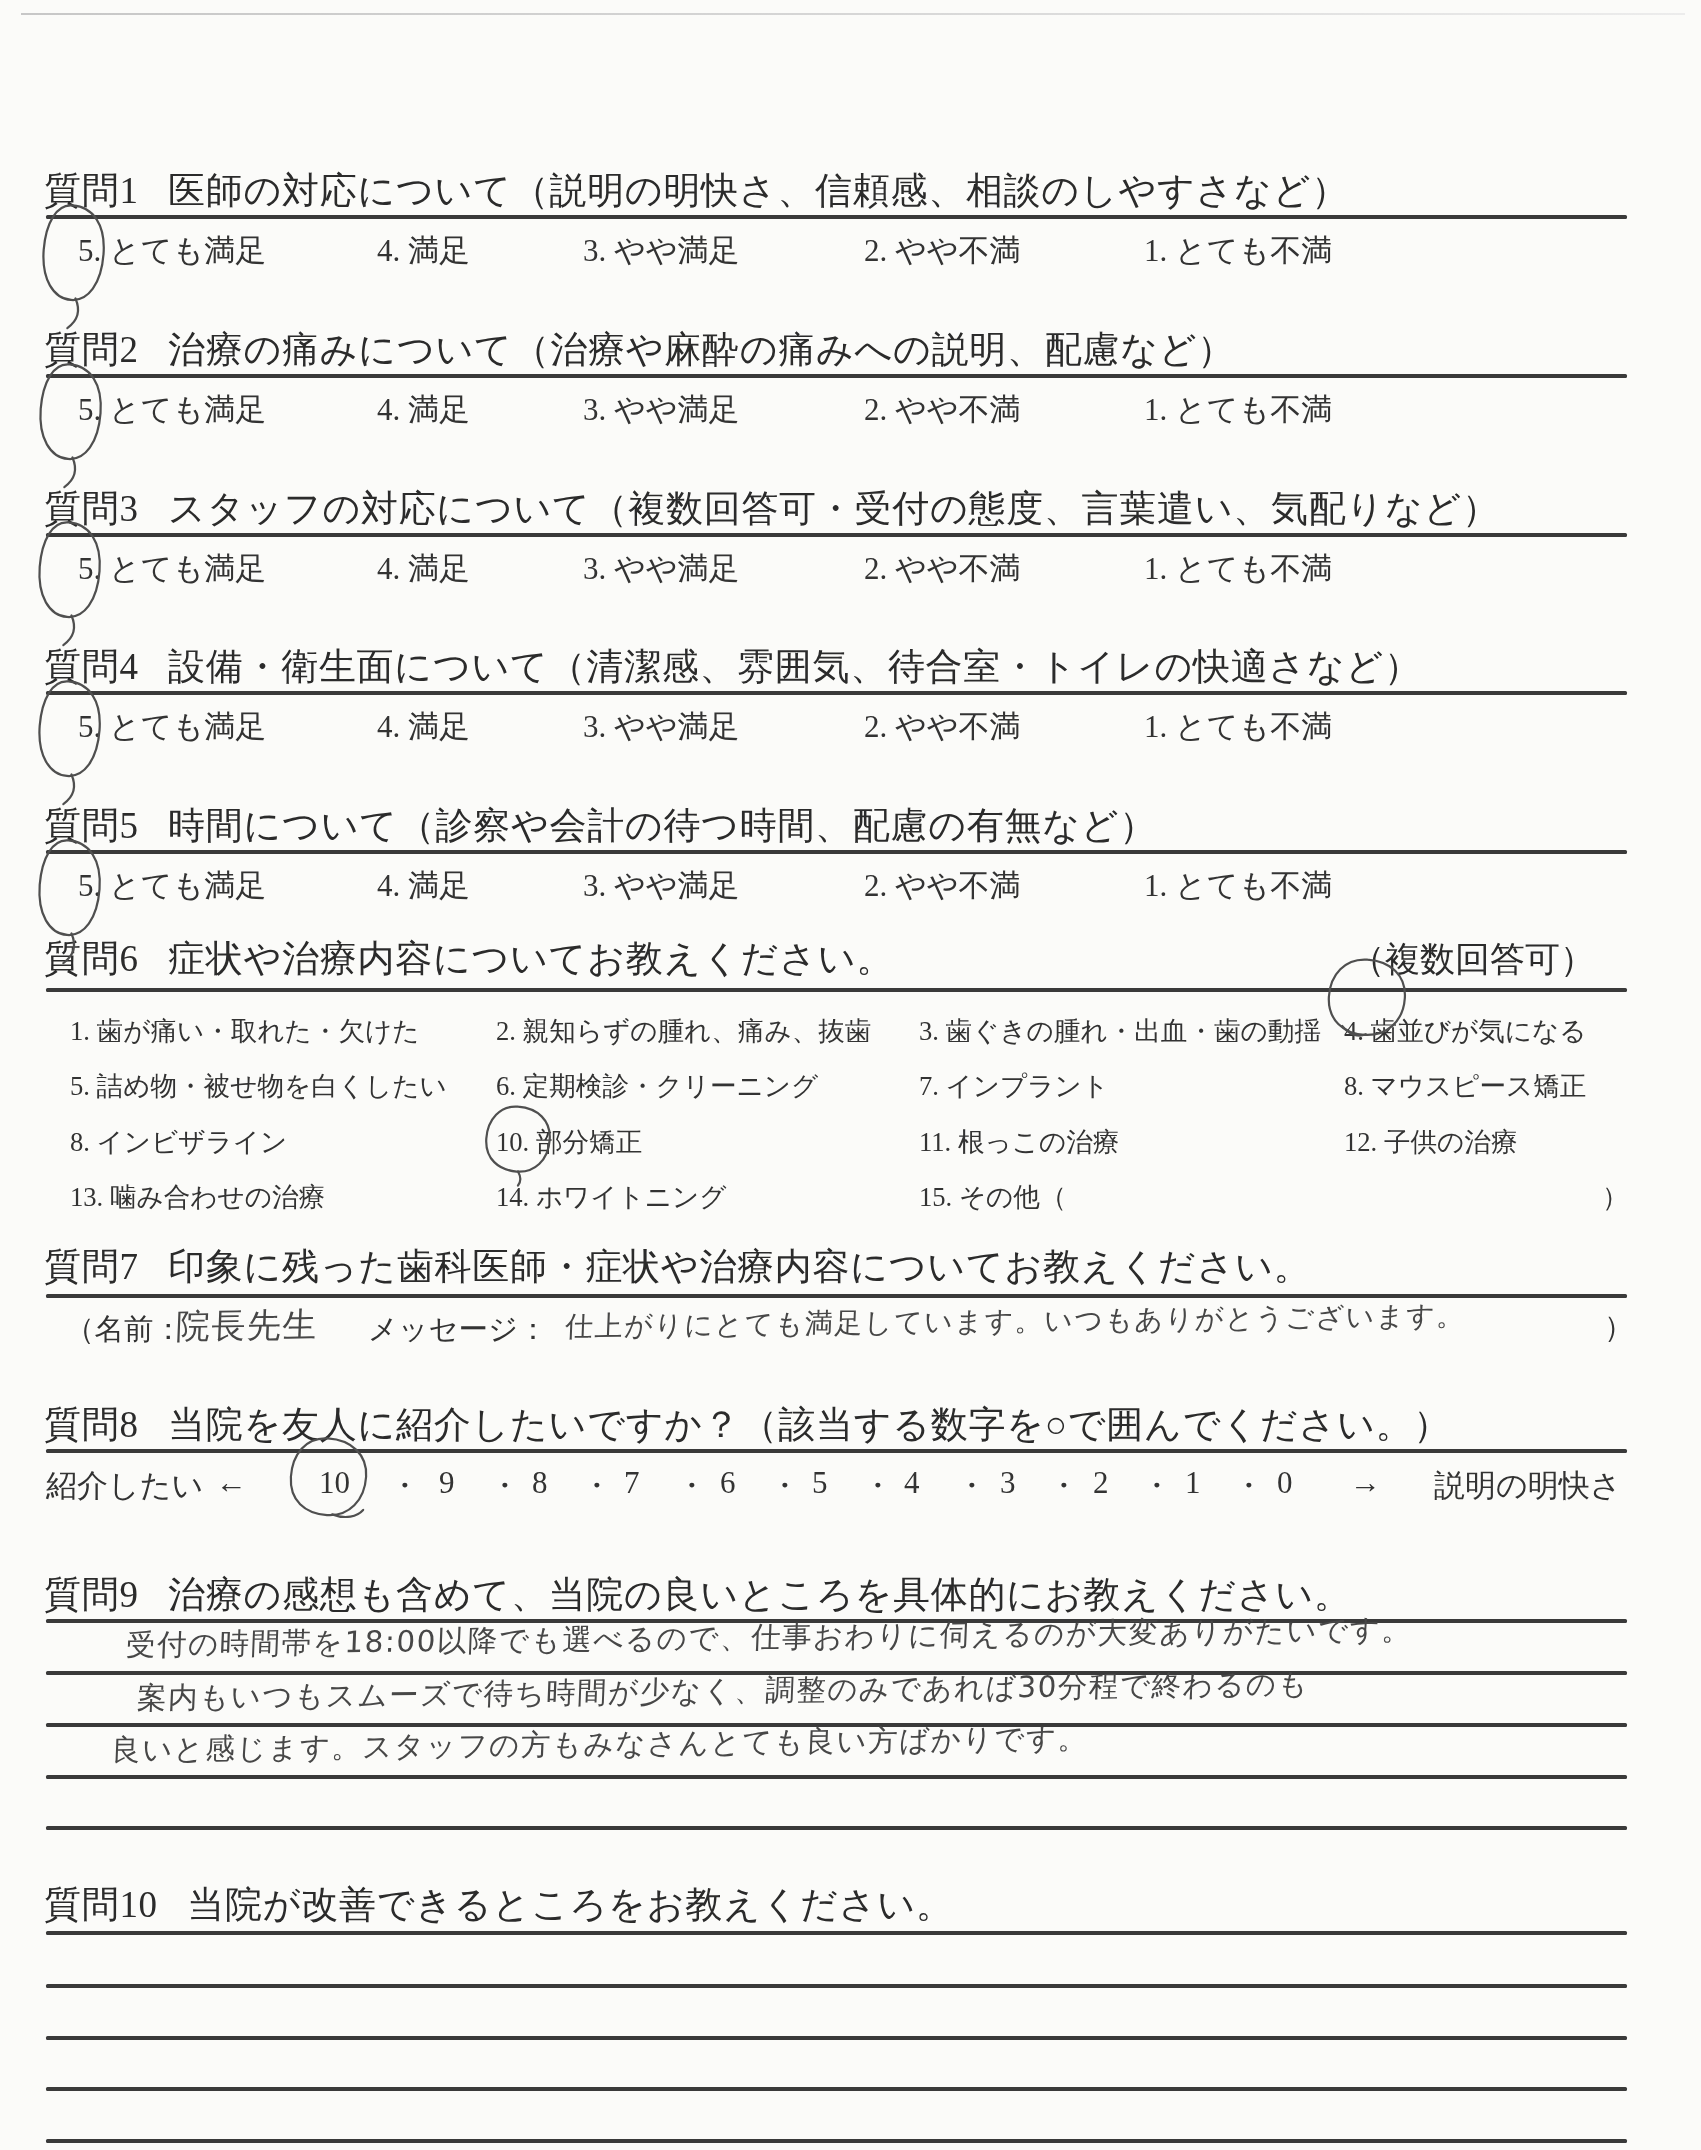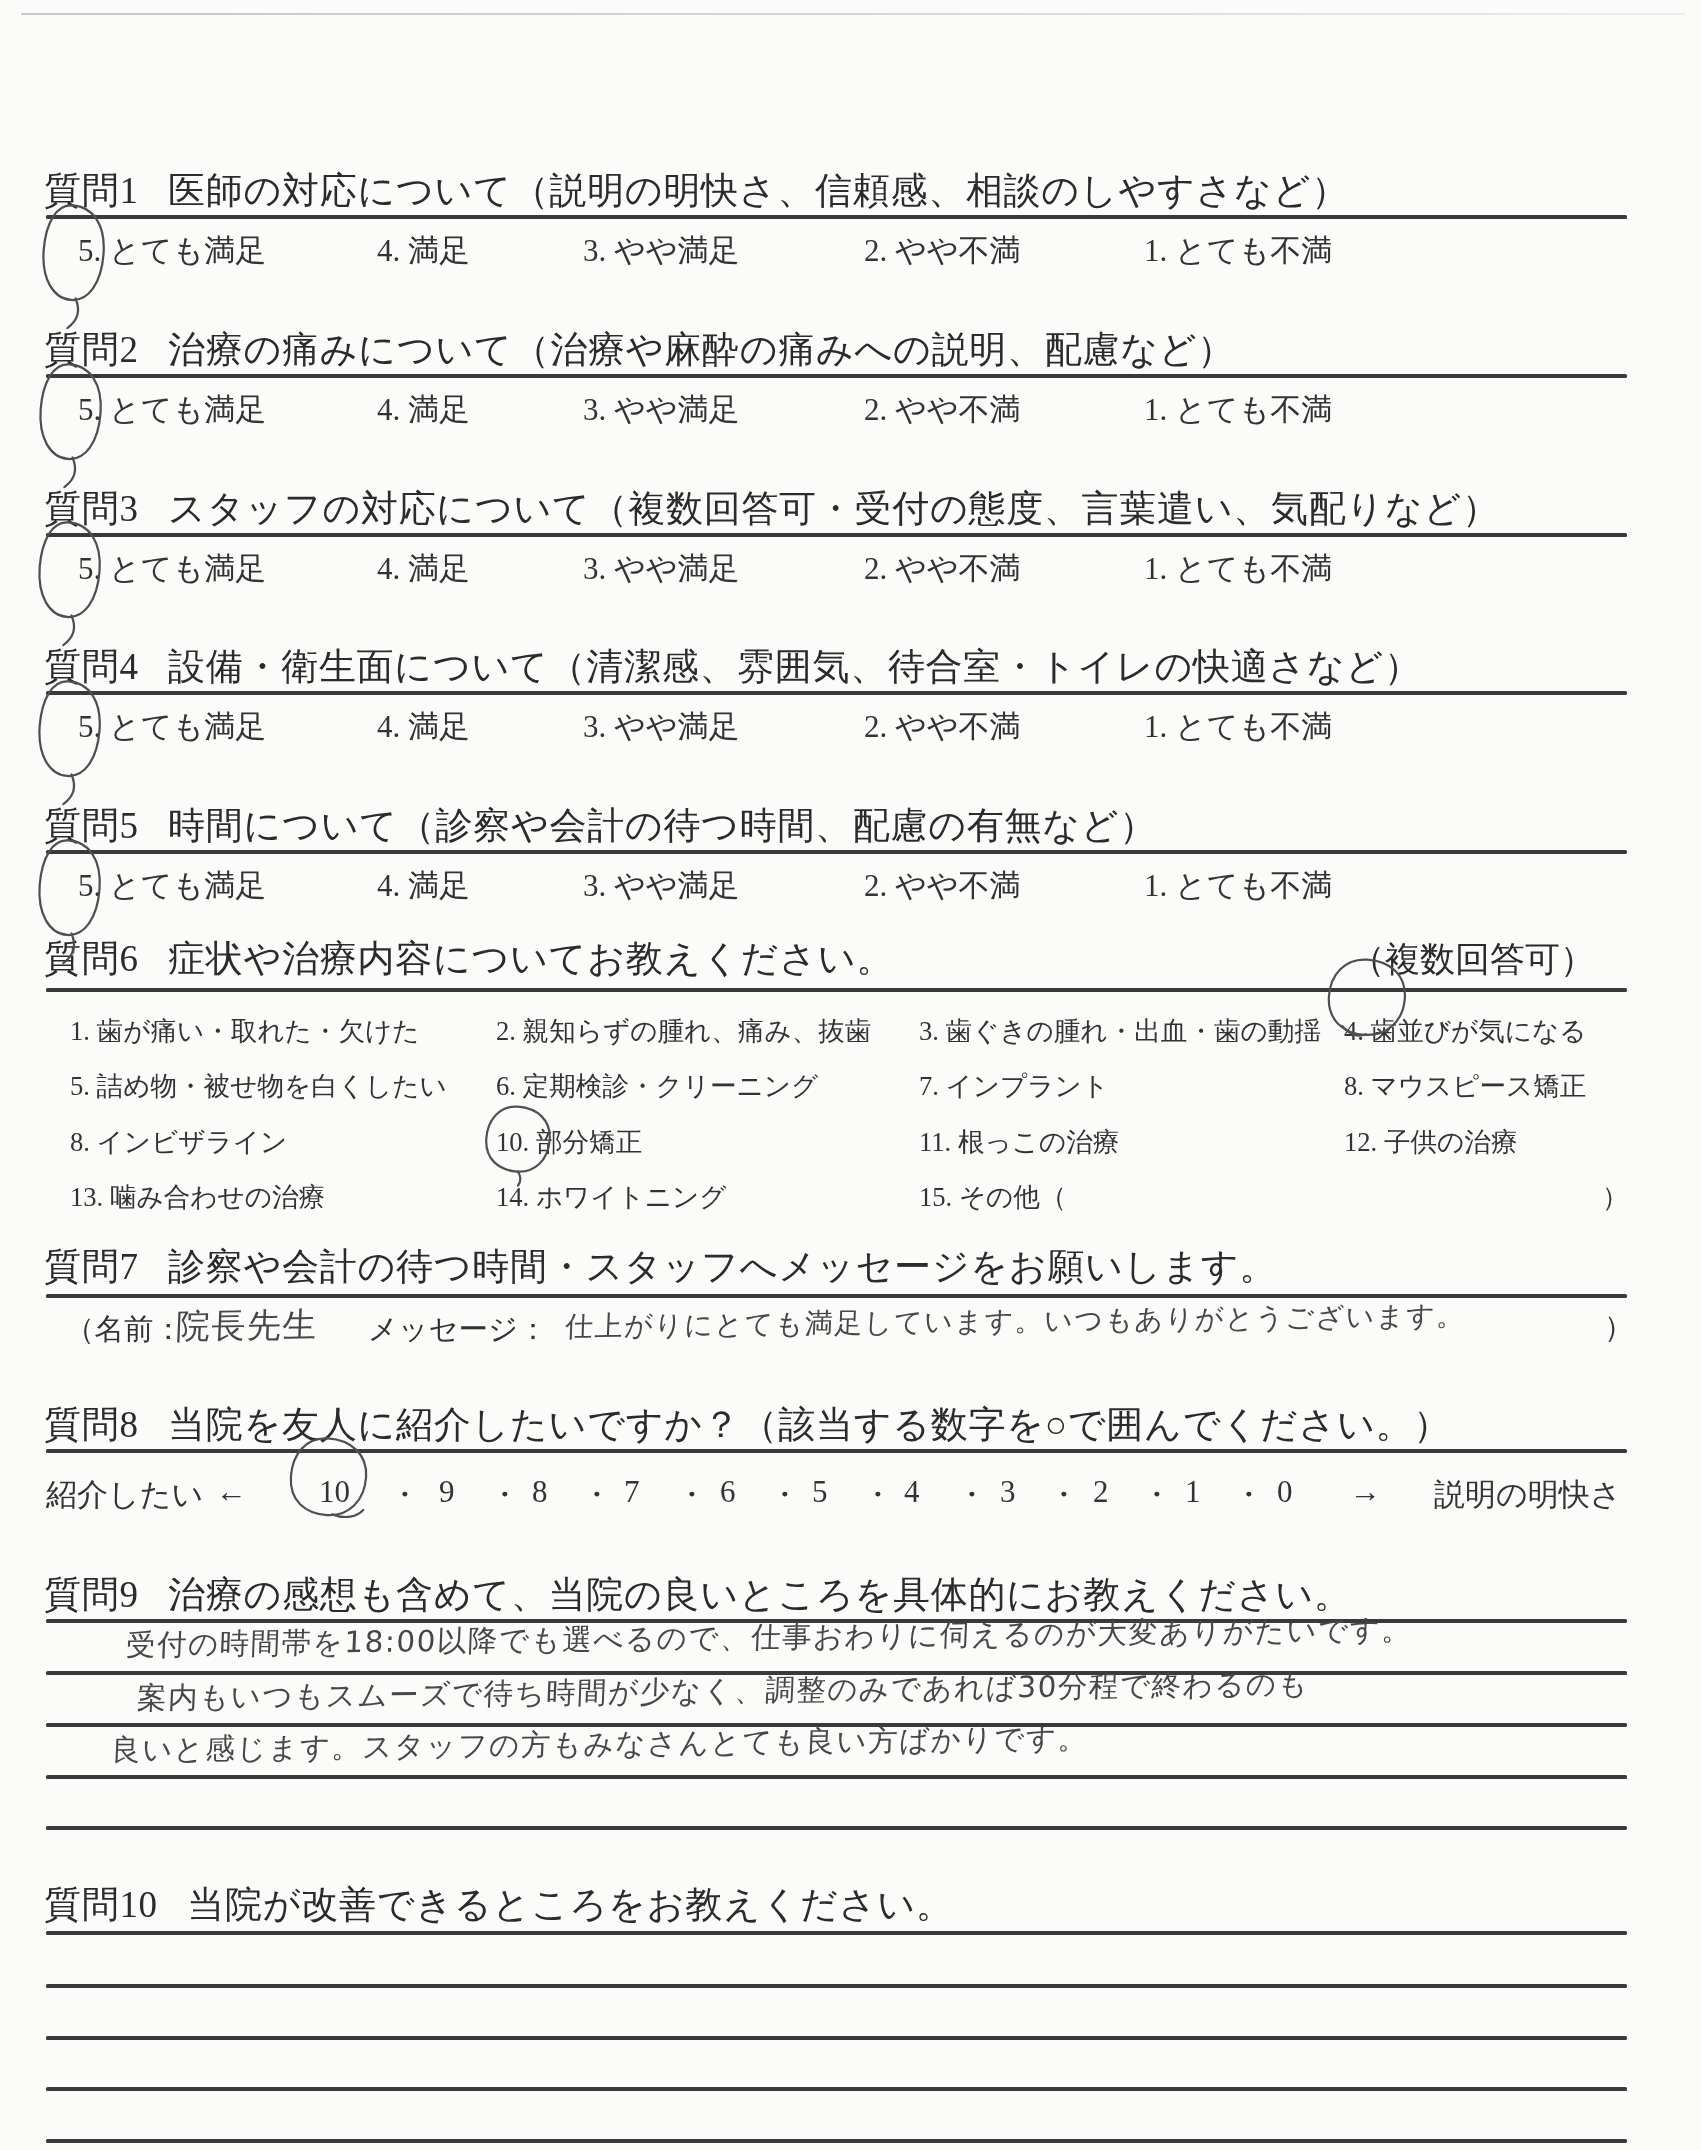--- a/index.html
+++ b/index.html
@@ -19,21 +19,21 @@
   .qlabel { margin-right:29.5px; }
   .rule { position:absolute; left:46px; width:1581px; height:3.7px; background:#3a3a3a; border-radius:1.5px; }
   .optrow { position:absolute; left:0; top:64px; width:1701px; height:44px; }
   .opt { position:absolute; font-size:31px; white-space:nowrap; color:#333; }
   .q6-item { position:absolute; font-size:26.6px; white-space:nowrap; color:#333;text-align:center; }
   .qnote { position:absolute; left:1350px; top:1.5px; font-size:35px; white-space:nowrap; color:#2b2b2b; }
   .printed { position:absolute; font-size:29.5px; white-space:nowrap; color:#333; }
   .hand { position:absolute; white-space:nowrap; color:#474747;
     font-family:"DejaVu Sans","Liberation Sans",sans-serif;
     transform:rotate(-0.7deg) skewX(-3deg); transform-origin:left center; letter-spacing:1.5px; }
-  .scale-item { position:absolute; font-size:31px; white-space:nowrap; color:#333;margin-top:9px; }
+  .scale-item { position:absolute; font-size:31px; white-space:nowrap; color:#333; }
   .mark { position:absolute; pointer-events:none; }
   .mark path { fill:none; stroke:#4f4f4f; stroke-width:3; stroke-linecap:round; }
 </style>
 </head>
 <body>
 
 <div class="page">
   <div class="scan-edge"></div>
 
 
@@ -130,21 +130,21 @@
     <span class="q6-item" style="left:1344px;top:190px">12. 子供の治療</span>
 
     <span class="q6-item" style="left:70px;  top:245px">13. 噛み合わせの治療</span>
     <span class="q6-item" style="left:496px; top:245px">14. ホワイトニング</span>
     <span class="q6-item" style="left:919px;top:245px">15. その他（</span>
     <span class="q6-item" style="left:1602px;top:245px">）</span>
   </section>
 
   <section class="q" style="top:1242px">
     <div class="qheader">
-      <span class="qlabel">質問7</span><span class="qtitle">診察や会計の待つ時間・スタッフへメッセージをお願いします。</span>
+      <span class="qlabel">質問7</span><span class="qtitle">印象に残った歯科医師・症状や治療内容についてお教えください。</span>
     </div>
     <div class="rule" style="top:52px"></div>
     <span class="printed" style="left:65px;  top:68px">（名前：</span>
     <span class="hand" style="left:176px; top:62px;  font-size:34px">院長先生</span>
     <span class="printed" style="left:368px; top:68px">メッセージ：</span>
     <span class="hand" style="left:565px; top:66px;  font-size:28px">仕上がりにとても満足しています。いつもありがとうございます。</span>
     <span class="printed" style="left:1604px;top:66px">）</span>
   </section>
 
   <section class="q" style="top:1400px">

